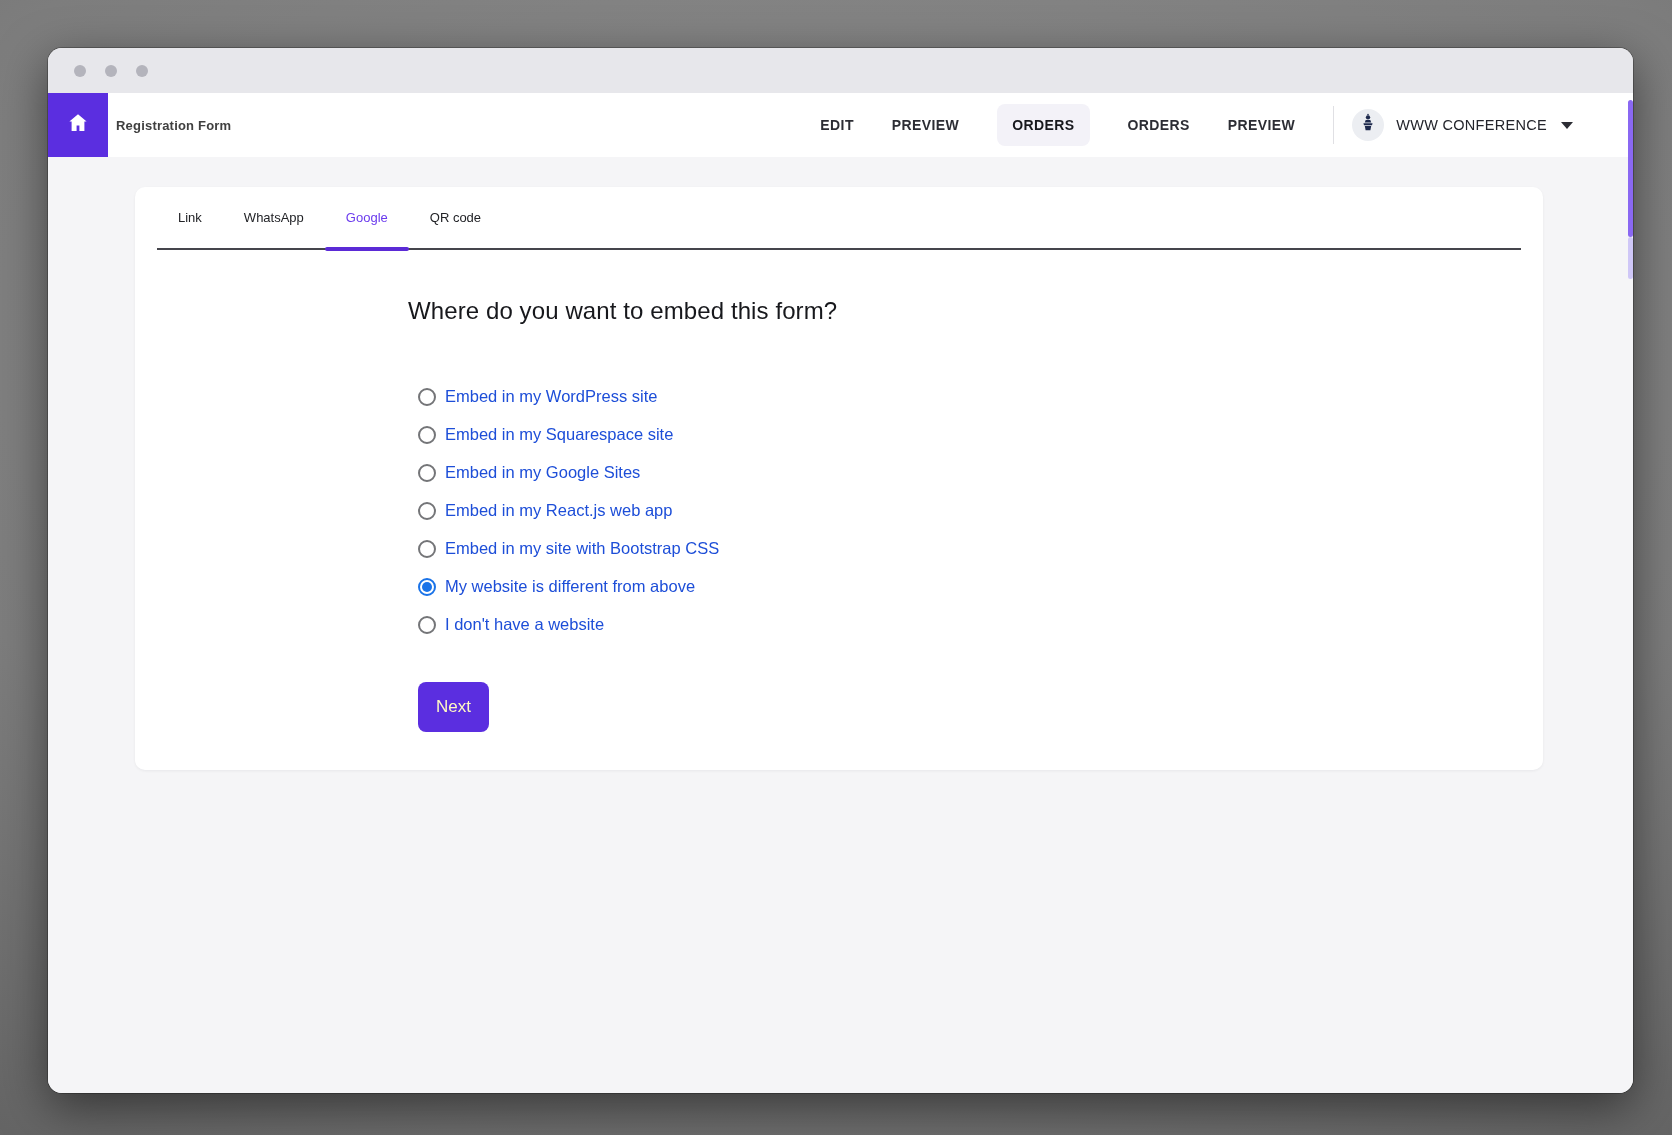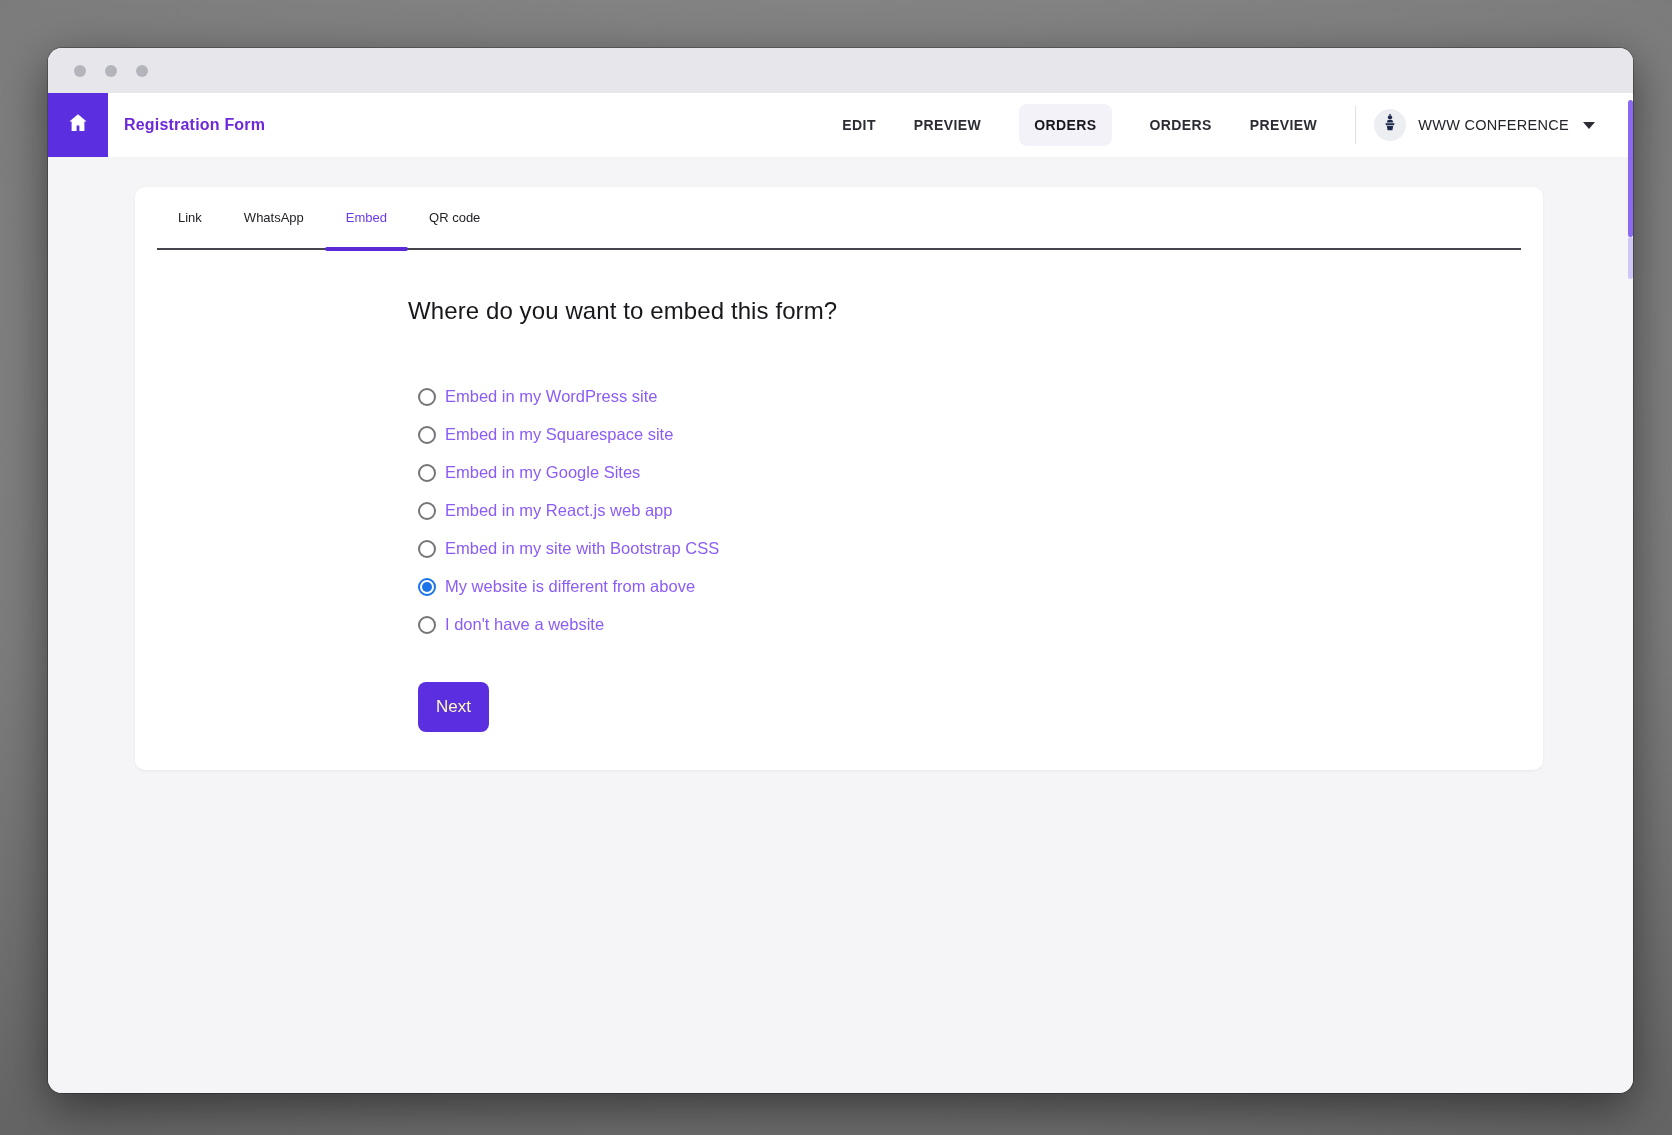--- a/index.html
+++ b/index.html
@@ -27,34 +27,34 @@
   
   .appbar {
     height:64px; background:#ffffff; flex:0 0 auto;
     display:flex; align-items:stretch;
   }
   .home-btn {
     width:60px; background:#5b2ee0; display:flex; align-items:center; justify-content:center;
     flex:0 0 auto; cursor:pointer;
   }
   .app-title {
-    display:flex; align-items:center; padding-left:16px;
-    font-size:16px; font-weight:700; color:#6d28d9; letter-spacing:.2px;
+    display:flex; align-items:center; padding-left:8px;
+    font-size:13px; font-weight:700; color:#404040; letter-spacing:.2px;
   }
   .appbar-right { margin-left:auto; display:flex; align-items:center; }
   .topnav { display:flex; align-items:center; gap:38px; }
   .nav-item {
     font-size:14px; font-weight:600; color:#2c2d34; letter-spacing:.4px; cursor:pointer;
     white-space:nowrap;
   }
   .nav-item.active {
     background:#f3f2f8; padding:13px 15px; border-radius:8px; color:#17181d;
   }
   .v-div { width:1px; height:38px; background:#e0e0e4; margin:0 18px 0 38px; }
-  .account { display:flex; align-items:center; gap:12px; cursor:pointer; padding-right:38px; }
+  .account { display:flex; align-items:center; gap:12px; cursor:pointer; padding-right:60px; }
   .account-avatar {
     width:32px; height:32px; border-radius:50%; background:#eceef2;
     display:flex; align-items:center; justify-content:center;
   }
   .account-label { font-size:14.5px; font-weight:500; color:#23242b; letter-spacing:.3px; white-space:nowrap; }
   .caret {
     width:0; height:0; border-left:6px solid transparent; border-right:6px solid transparent;
     border-top:7px solid #2c2d34; margin-left:2px;
   }
 
@@ -88,21 +88,21 @@
   .option { display:flex; align-items:center; margin-bottom:15px; cursor:pointer; height:23px; }
   .radio {
     width:18px; height:18px; border-radius:50%; border:2px solid #747578; background:#fff;
     flex:0 0 auto; position:relative;
   }
   .option.selected .radio { border-color:#1a73e8; }
   .option.selected .radio::after {
     content:""; position:absolute; left:50%; top:50%; transform:translate(-50%,-50%);
     width:10px; height:10px; border-radius:50%; background:#1a73e8;
   }
-  .option-label { margin-left:9px; font-size:16.5px; color:#8b5cf6; }
+  .option-label { margin-left:9px; font-size:16.5px; color:#1d4ed8; }
 
   .next-btn {
     margin:31px 0 0 10px; display:inline-block; border:none; cursor:pointer;
     background:#5b2ee0; color:#fef9c3; font-family:inherit;
     font-size:17px; font-weight:500; padding:15px 18px; border-radius:8px;
   }
 
   
   .scroll-thumb {
     position:absolute; right:0; top:52px; width:5px; height:137px;
@@ -163,21 +163,21 @@
         </div>
       </div>
     </div>
 
     <div class="content">
       <div class="card">
 
         <div class="tabs">
           <span class="tab">Link</span>
           <span class="tab">WhatsApp</span>
-          <span class="tab active">Embed</span>
+          <span class="tab active">Google</span>
           <span class="tab">QR code</span>
         </div>
 
         <div class="card-body">
           <h1 class="q-heading">Where do you want to embed this form?</h1>
 
           <div class="options">
             <div class="option">
               <span class="radio"></span>
               <span class="option-label">Embed in my WordPress site</span>

